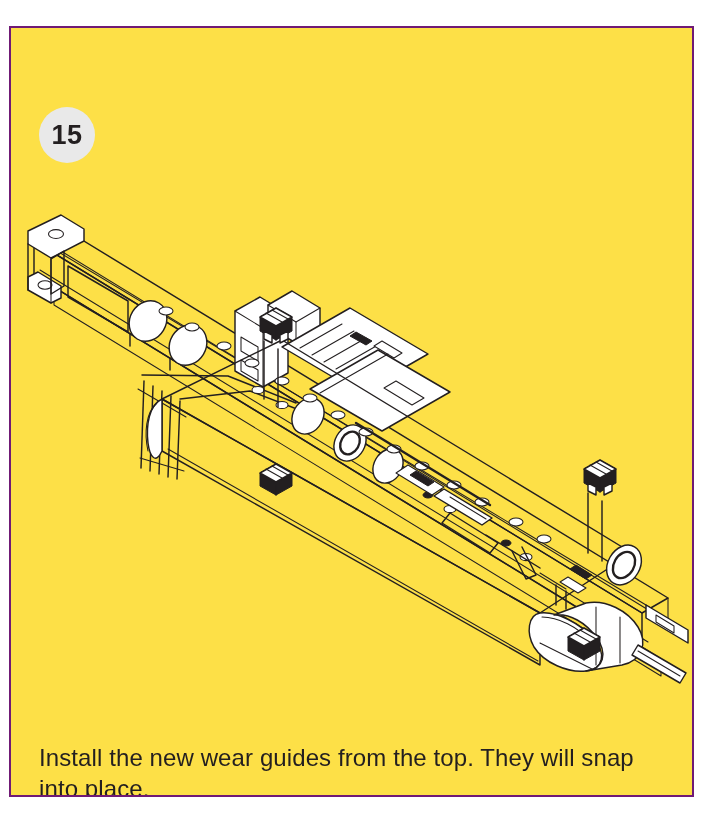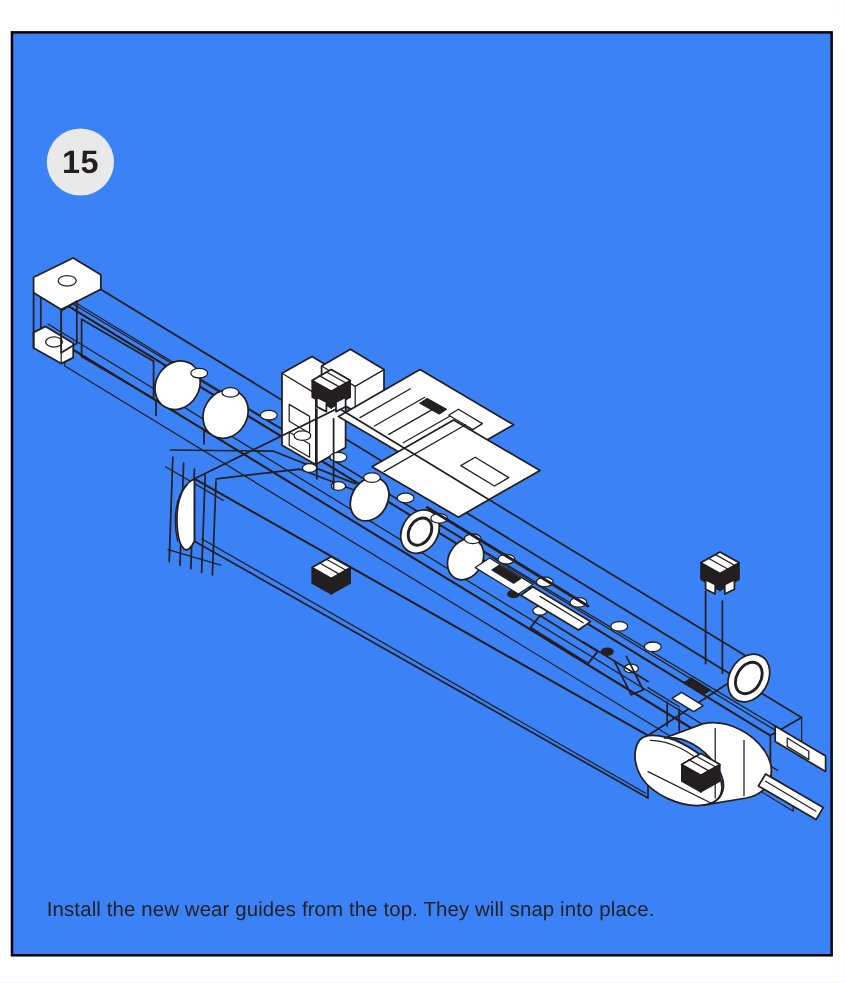--- a/index.html
+++ b/index.html
@@ -1,27 +1,27 @@
 <!DOCTYPE html>
 <html><head>
 <meta charset="utf-8">
 <style>
   html,body{margin:0;padding:0;background:#ffffff;}
   body{width:704px;height:819px;font-family:"Liberation Sans",sans-serif;
        -webkit-font-smoothing:antialiased;}
   #page{position:absolute;left:9px;top:26px;width:685px;height:771px;
-        border:2px solid #000000;background:#3b82f6;box-sizing:border-box;overflow:hidden;}
+        border:2px solid #701a75;background:#fde047;box-sizing:border-box;overflow:hidden;}
   #step-badge{position:absolute;left:28px;top:79px;width:56px;height:56px;
               border-radius:50%;background:#e9e9e9;display:flex;align-items:center;
               justify-content:center;}
   #step-badge span{font-size:27px;font-weight:bold;color:#231f20;letter-spacing:.4px;}
   #figure{position:absolute;left:9px;top:185px;width:686px;height:495px;}
   #figure svg{display:block;width:100%;height:100%;}
   #caption{position:absolute;left:28px;top:714px;width:640px;
-           font-size:17px;line-height:31px;color:#231f20;letter-spacing:.1px;}
+           font-size:24px;line-height:31px;color:#231f20;letter-spacing:.1px;}
   .ln{fill:none;stroke:#231f20;stroke-width:1.45;stroke-linejoin:round;stroke-linecap:round;}
   .lnT{fill:none;stroke:#231f20;stroke-width:1.05;stroke-linejoin:round;stroke-linecap:round;}
   .lnH{fill:none;stroke:#231f20;stroke-width:2.4;stroke-linejoin:round;stroke-linecap:round;}
   .fw{fill:#ffffff;stroke:#231f20;stroke-width:1.45;stroke-linejoin:round;}
   .fwT{fill:#ffffff;stroke:#231f20;stroke-width:1.05;stroke-linejoin:round;}
   .fd{fill:#231f20;stroke:#231f20;stroke-width:1;stroke-linejoin:round;}
 </style>
 </head>
 <body>
 

